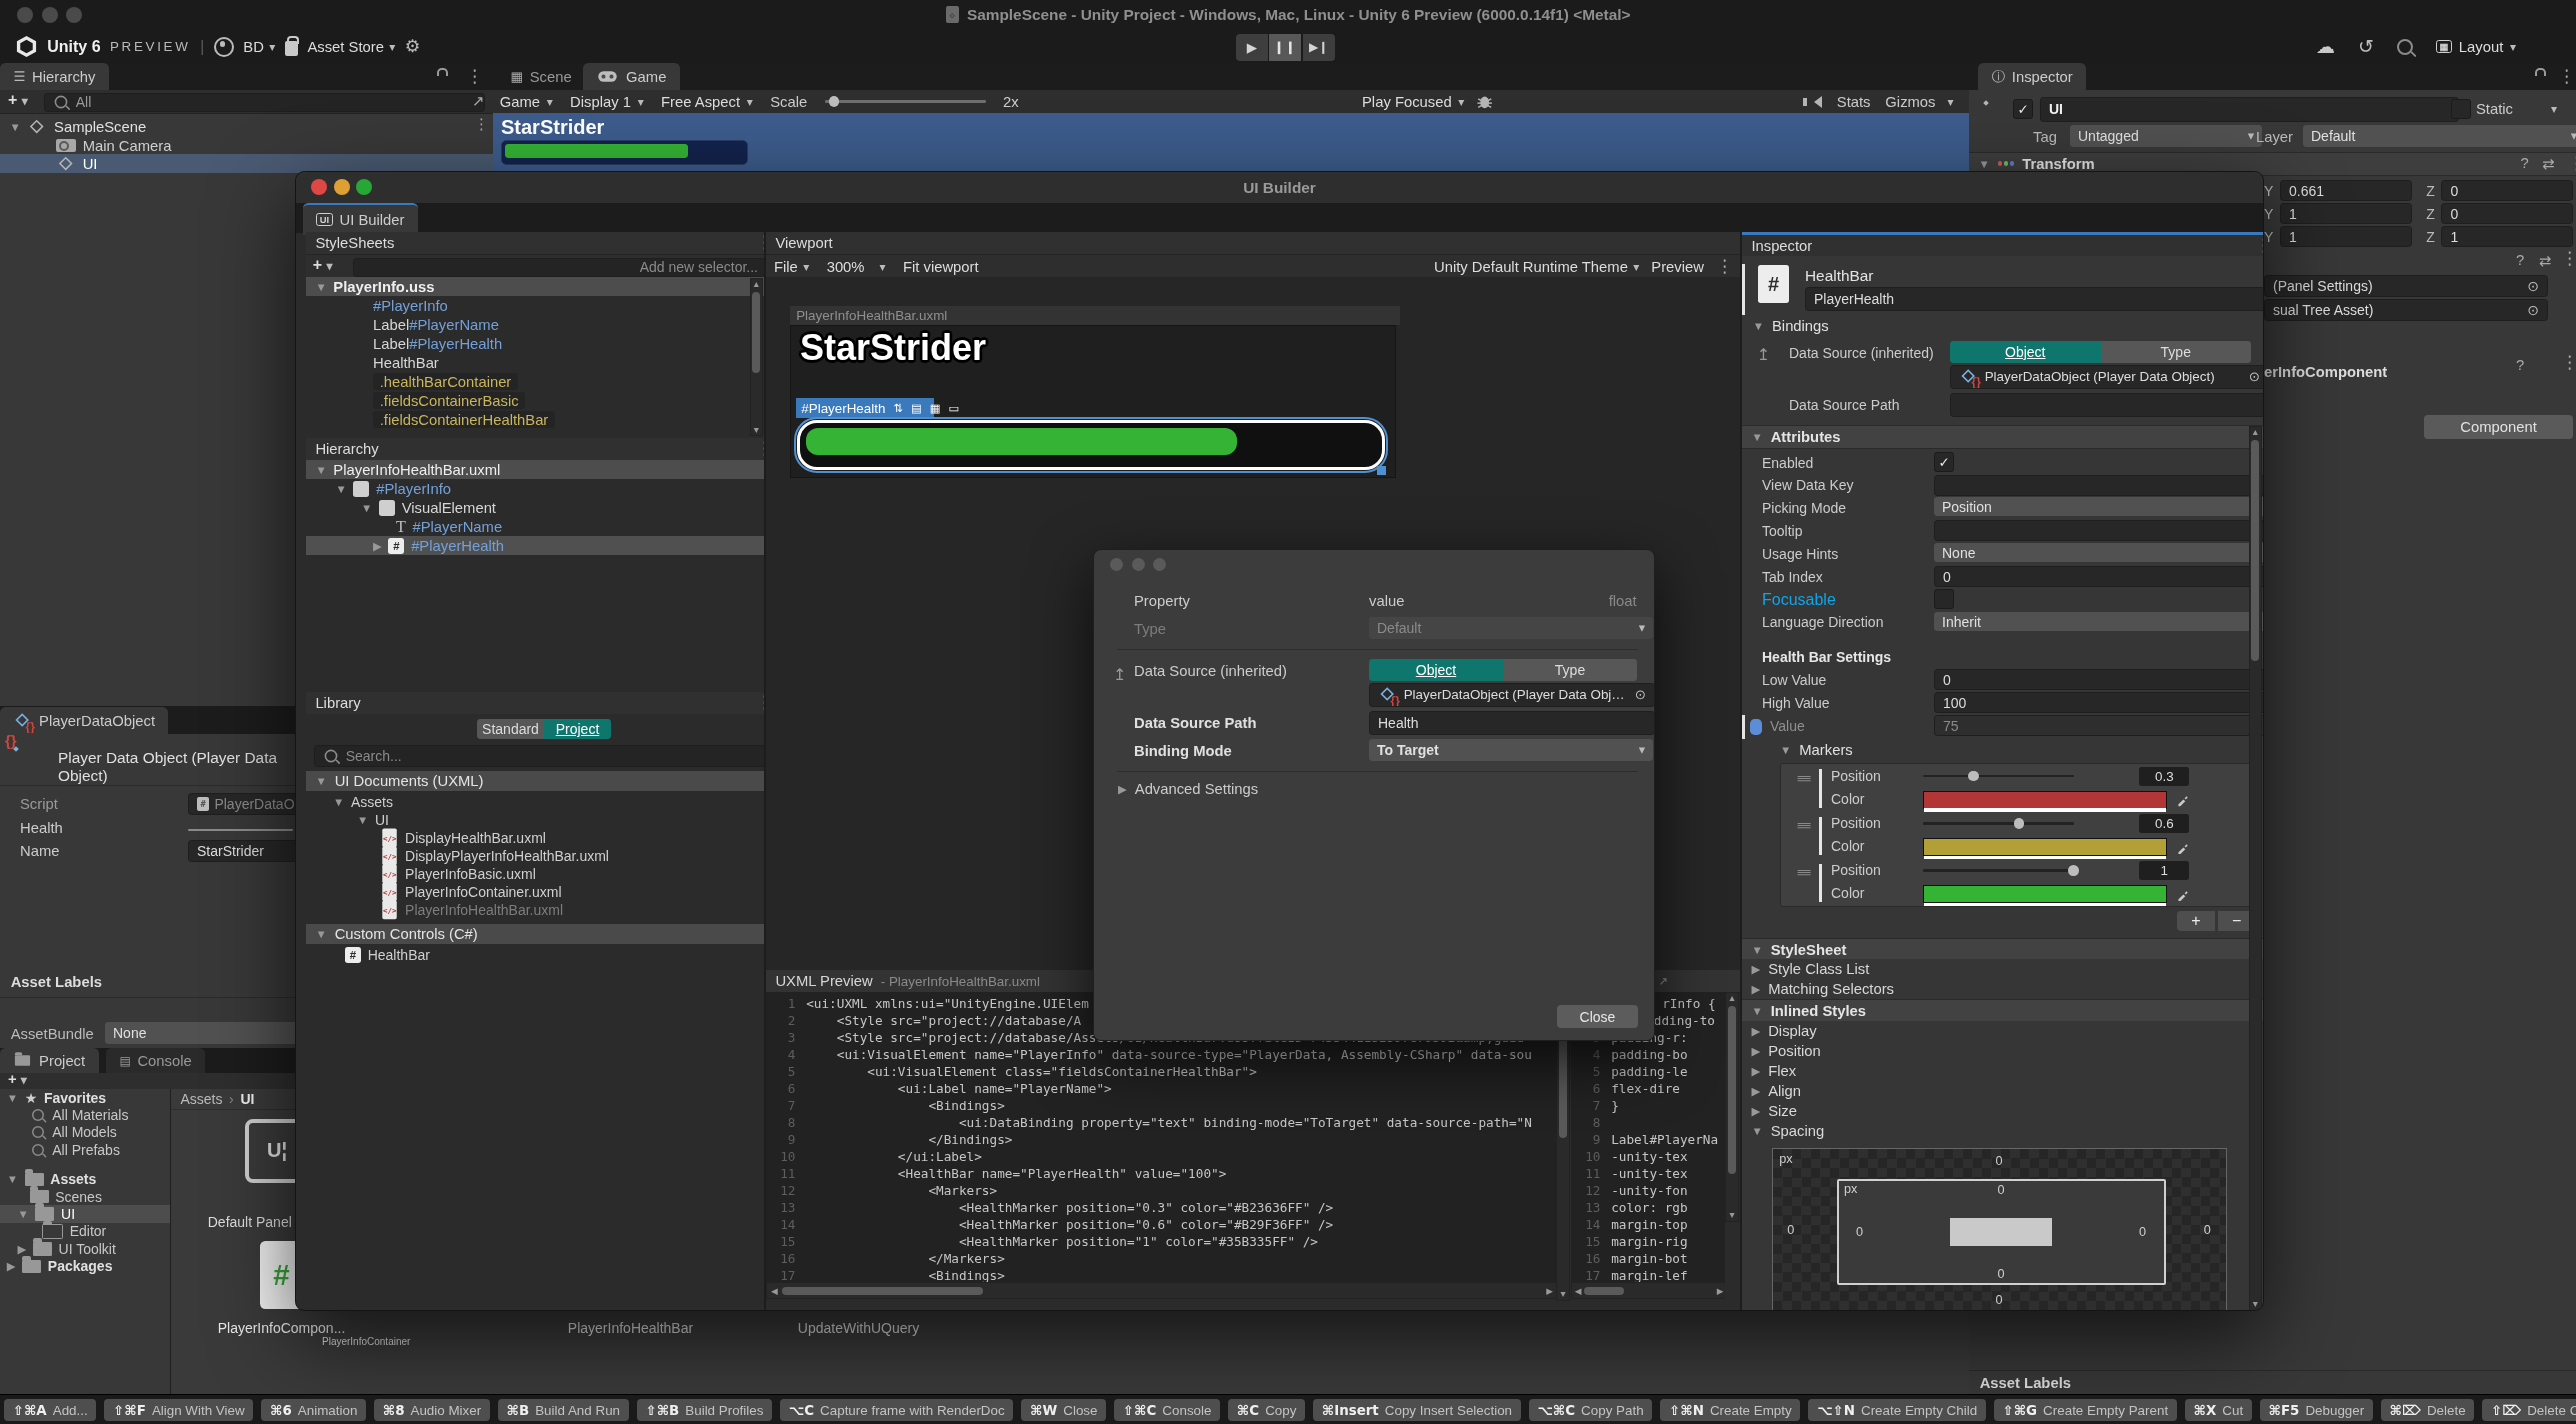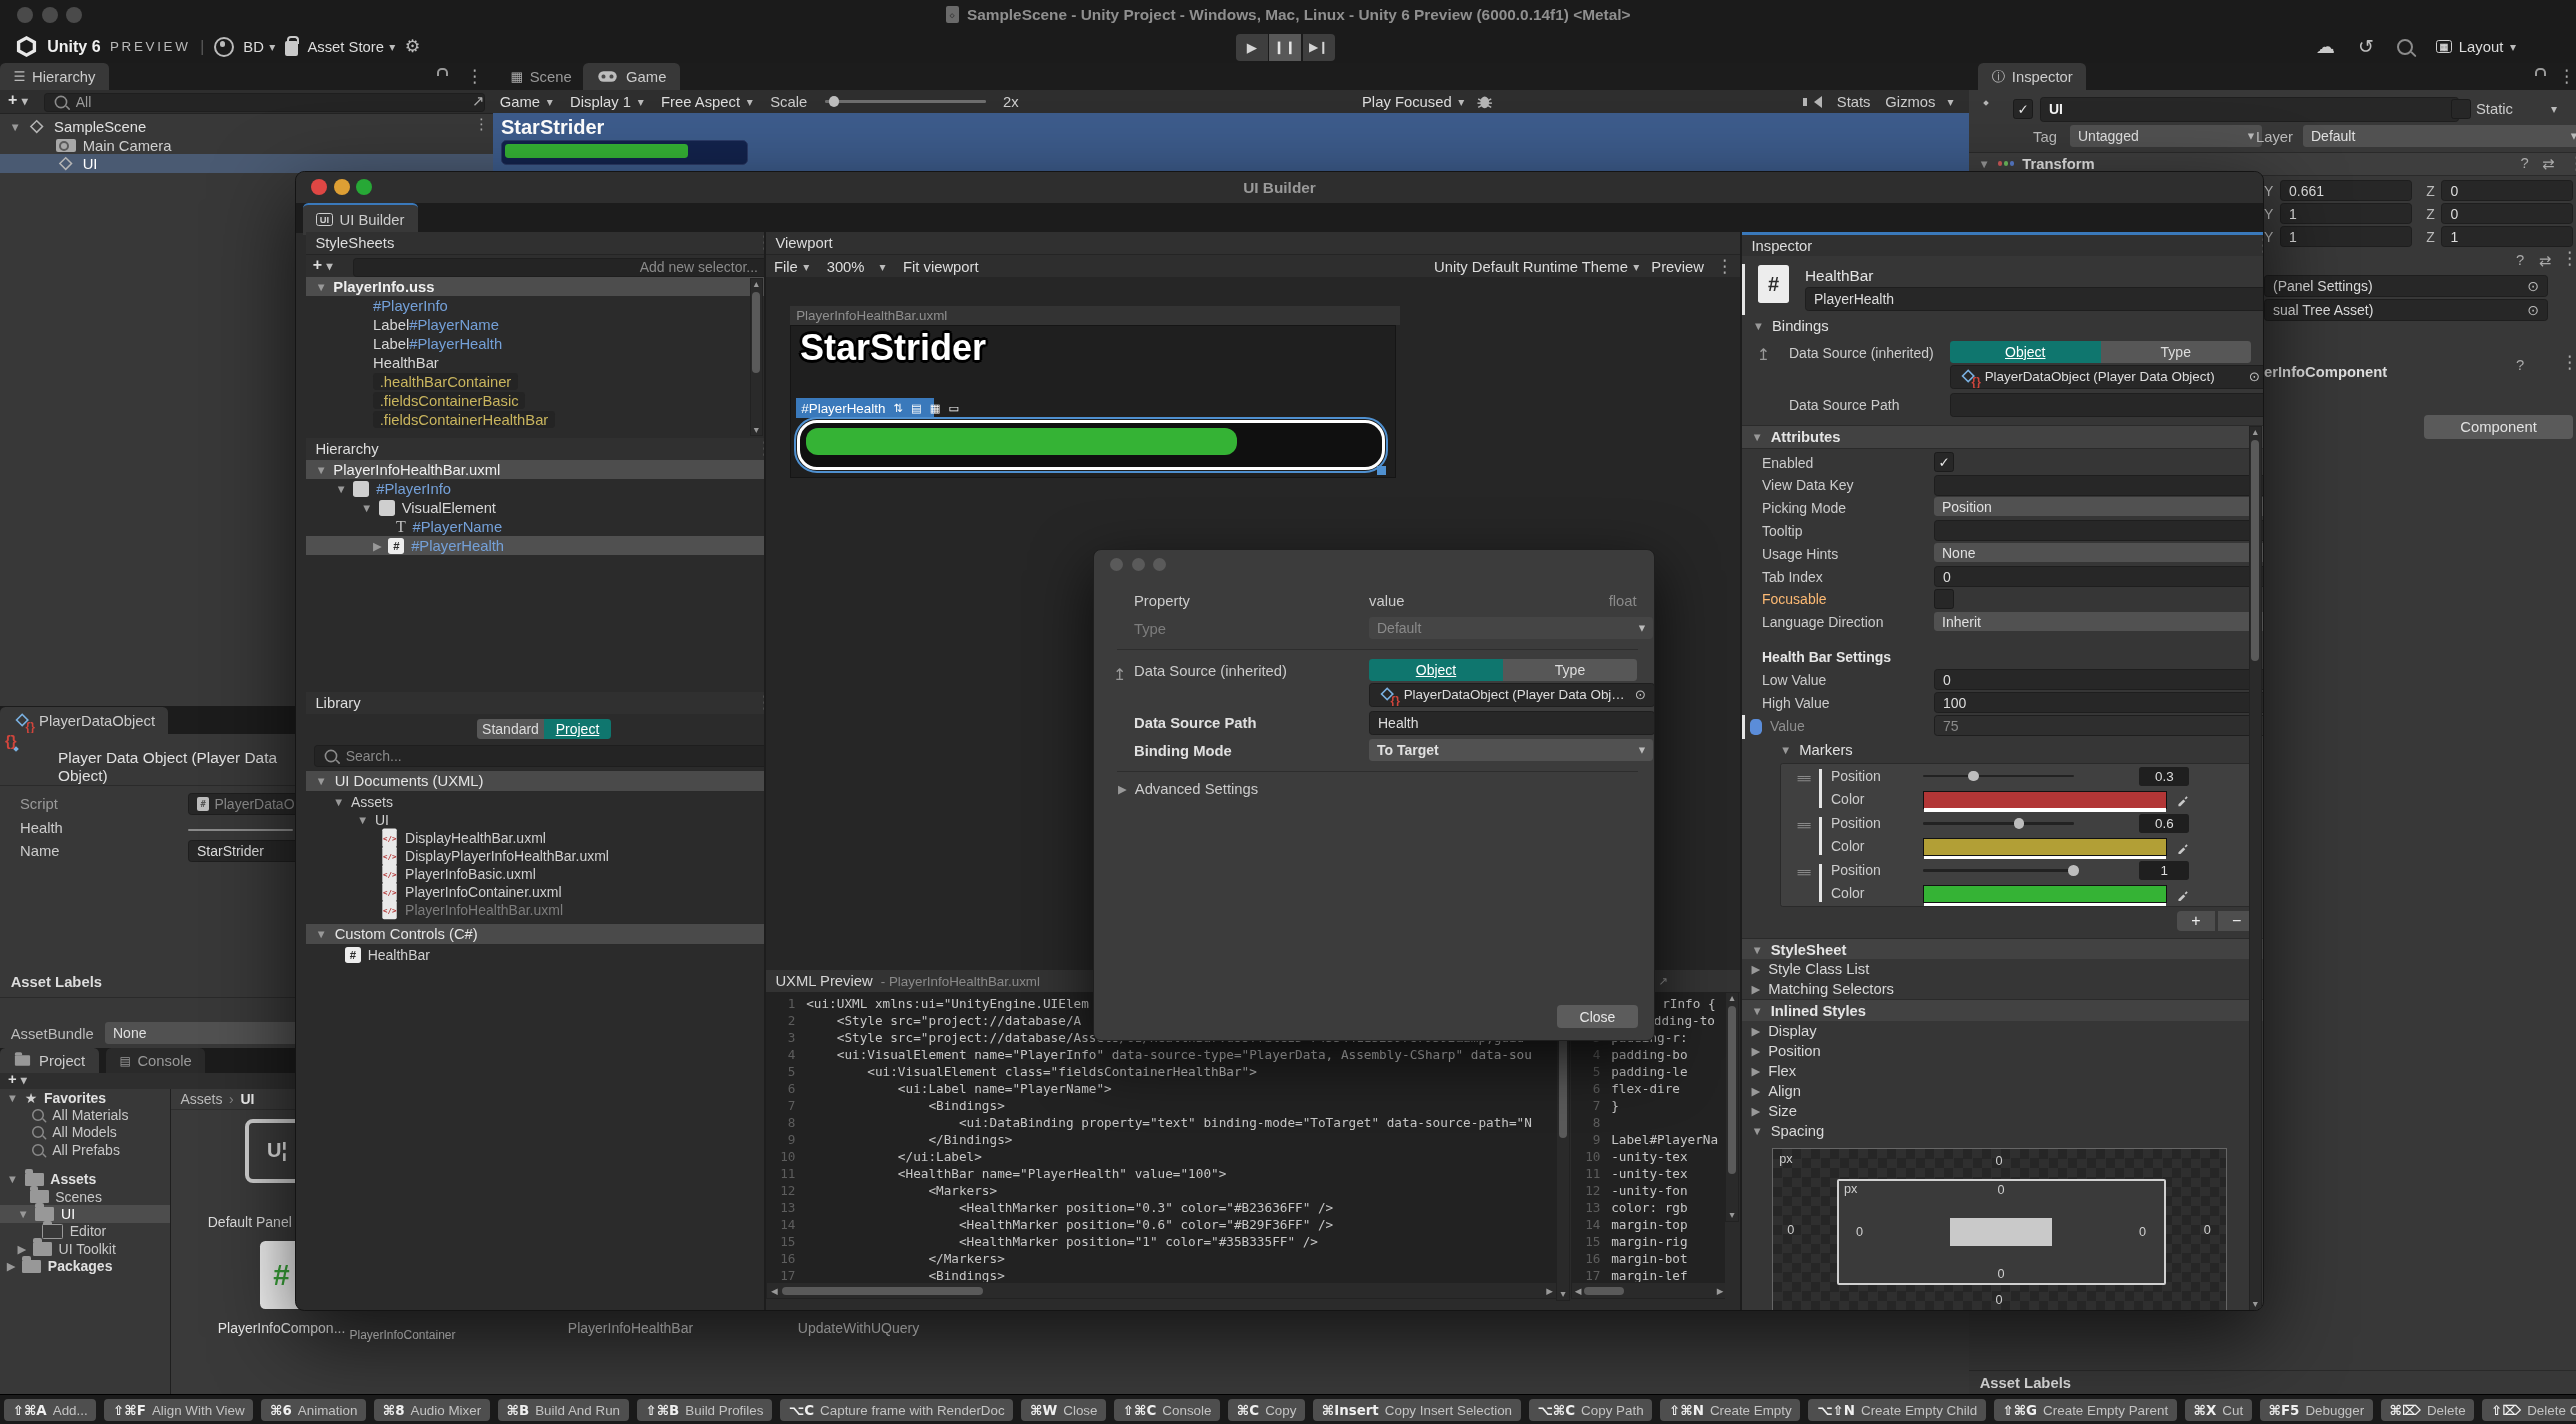--- a/index.html
+++ b/index.html
@@ -454,21 +454,21 @@
   </div>
 
   <div class="abs" style="left:30px;top:152px;width:161px;">
     <div style="width:44px;height:68px;margin:0 auto;background:#f2f2f2;border-radius:5.4px;display:flex;align-items:center;justify-content:center;">
       <span style="color:#3aa33a;font-weight:bold;font-size:29.5px;">#</span>
     </div>
     <div style="text-align:center;margin-top:10.7px;font-size:14px;color:#e8e8e8;white-space:nowrap;">PlayerInfoCompon...</div>
   </div>
   <div class="abs" style="left:151px;top:152px;width:161px;">
     <div style="width:44px;height:68px;margin:0 auto;background:#b9b9b9;border-radius:5.4px;"></div>
-    <div style="text-align:center;margin-top:19px;font-size:12px;color:#ddd;white-space:nowrap;">PlayerInfoContainer</div>
+    <div style="margin-top:27px;font-size:10px;color:#ddd;white-space:nowrap;">PlayerInfoContainer</div>
   </div>
   <div class="abs" style="left:379px;top:152px;width:161px;">
     <div style="width:44px;height:68px;margin:0 auto;background:#b9b9b9;border-radius:5.4px;"></div>
     <div style="text-align:center;margin-top:10.7px;font-size:14px;color:#ddd;white-space:nowrap;">PlayerInfoHealthBar</div>
   </div>
   <div class="abs" style="left:607px;top:152px;width:161px;">
     <div style="width:44px;height:68px;margin:0 auto;background:#b9b9b9;border-radius:5.4px;"></div>
     <div style="text-align:center;margin-top:10.7px;font-size:14px;color:#ddd;white-space:nowrap;">UpdateWithUQuery</div>
   </div>
 </div>
@@ -974,21 +974,21 @@
     <span class="abs" style="left:20px;top:267px;color:#ccc;font-size:14px;">Tooltip</span>
     <div class="abs field" style="left:192px;top:264px;width:317px;height:19px;"></div>
     <span class="abs" style="left:20px;top:290px;color:#ccc;font-size:14px;">Usage Hints</span>
     <div class="abs drop" style="left:192px;top:287px;width:317px;height:19px;">
         <span>None</span>
       </div>
     <span class="abs" style="left:20px;top:313px;color:#ccc;font-size:14px;">Tab Index</span>
     <div class="abs field" style="left:192px;top:310px;width:317px;height:19px;">
         <span>0</span>
       </div>
-    <span class="abs" style="left:20px;top:335px;color:#fdba74;font-size:14px;">Focusable</span>
+    <span class="abs" style="left:20px;top:335px;color:#0ea5e9;font-size:16px;">Focusable</span>
     <span class="abs chk" style="left:192px;top:333px;"></span>
     <span class="abs" style="left:20px;top:358px;color:#ccc;font-size:14px;">Language Direction</span>
     <div class="abs drop" style="left:192px;top:356px;width:317px;height:19px;">
         <span>Inherit</span>
       </div>
 
     <span class="abs" style="left:20px;top:393px;color:#e6e6e6;font-weight:bold;font-size:14px;">Health Bar Settings</span>
     <span class="abs" style="left:20px;top:416px;color:#ccc;font-size:14px;">Low Value</span>
     <div class="abs field" style="left:192px;top:413px;width:317px;height:19px;">
         <span>0</span>

